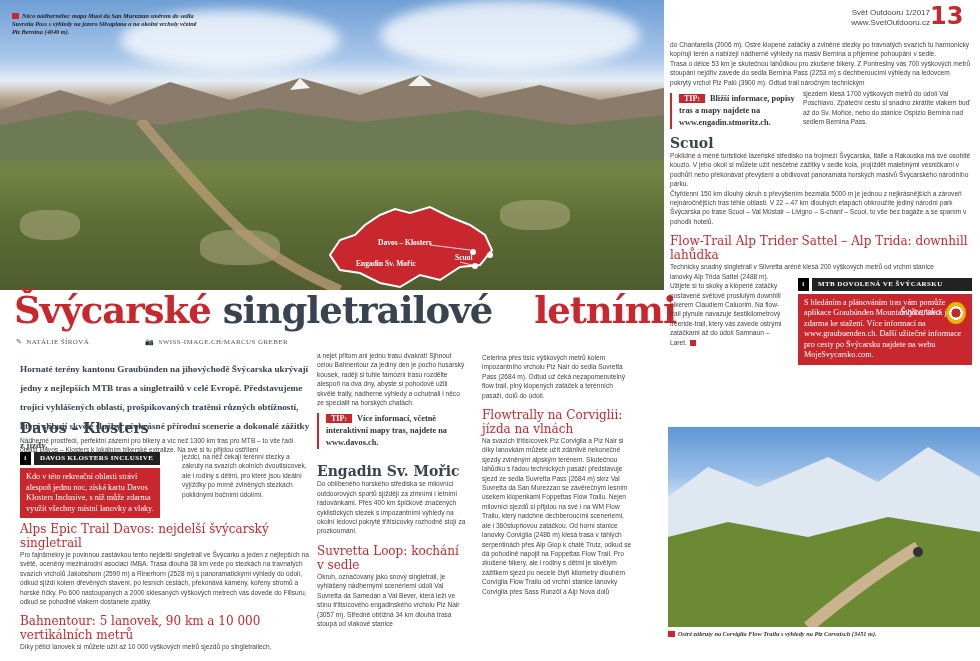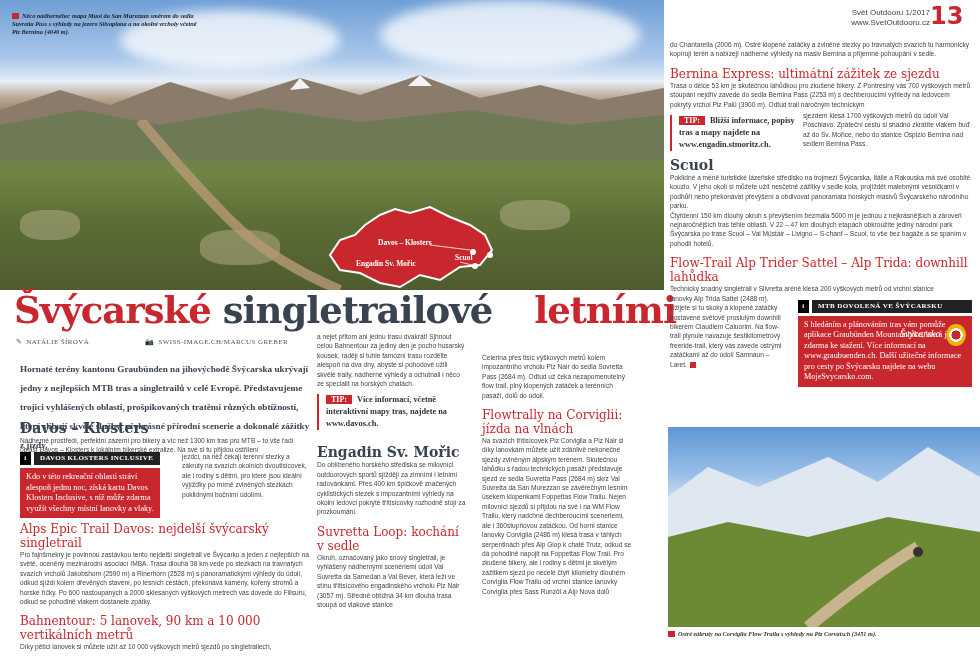--- a/index.html
+++ b/index.html
@@ -104,21 +104,21 @@
 <div class="abs" style="left:20px;top:522px;width:290px">
   <div class="h3">Alps Epic Trail Davos: nejdelší švýcarský singletrail</div>
   <div class="body">Pro fajnšmekry je povinnou zastávkou tento nejdelší singletrail ve Švýcarku a jeden z nejlepších na světě, oceněný mezinárodní asociací IMBA. Trasa dlouhá 38 km vede po stezkách na travnatých svazích vrcholů Jakobshorn (2590 m) a Rinerhorn (2528 m) s panoramatickými výhledy do údolí, odkud sjíždí kolem dřevěných stavení, po lesních cestách, překonává kamény, kořeny stromů a horské říčky. Po 600 nastoupaných a 2000 sklesaných výškových metrech vás dovede do Filisuru, odkud se pohodlně vlakem dostanete zpátky.</div>
 </div>
 
 <div class="abs" style="left:20px;top:614px;width:290px">
   <div class="h3">Bahnentour: 5 lanovek, 90 km a 10 000 vertikálních metrů</div>
   <div class="body">Díky pětici lanovek si můžete užít až 10 000 výškových metrů sjezdů po singletrailech,</div>
 </div>
 
-<div class="abs" style="left:317px;top:332px;width:150px">
+<div class="abs" style="left:317px;top:351px;width:150px">
   <div class="body">a nejet přitom ani jednu trasu dvakrát! Sjhnout celou Bahnentour za jediný den je pocho husarský kousek, raději si tuhle famózní trasu rozdělte alespoň na dva dny, abyste si pohodově užili skvělé traily, nádherné výhledy a ochutnali i něco ze specialit na horských chatách.</div>
   <div class="tip" style="margin-top:6px">
     <span class="tip-label">TIP:</span><span>Více informací, včetně interaktivní mapy tras, najdete na www.davos.ch.</span>
   </div>
   <div class="h2" style="margin-top:14px">Engadin Sv. Mořic</div>
   <div class="body">Do oblíbeného horského střediska se milovníci outdoorových sportů sjíždějí za zimními i letními radovánkami. Přes 400 km špičkově značených cyklistických stezek s impozantními výhledy na okolní ledovci pokryté třítisícovky rozhodně stojí za prozkoumání.</div>
   <div class="h3" style="margin-top:8px">Suvretta Loop: kochání v sedle</div>
   <div class="body">Okruh, označovaný jako snový singletrail, je vyhlášený nádhernými scenériemi údolí Val Suvretta da Samedan a Val Bever, která leží ve stínu třítisícového engadinského vrcholu Piz Nair (3057 m). Středně obtížná 34 km dlouhá trasa stoupá od vlakové stanice</div>
 </div>
 
@@ -129,21 +129,20 @@
 </div>
 
 <div class="abs header-right">
   <div>Svět Outdooru 1/2017</div>
   <div>www.SvetOutdooru.cz</div>
 </div>
 <div class="abs pagenum">13</div>
 
 <div class="abs" style="left:670px;top:40px;width:302px">
   <div class="body">do Chantarella (2006 m). Ostré klopené zatáčky a zvlněné stezky po travnatých svazích tu harmonicky kopírují terén a nabízejí nádherné výhledy na masiv Bernina a příjemné pohoupání v sedle.</div>
-  <div class="h3" style="margin-top:8px">Bernina Express: ultimátní zážitek ze sjezdu</div>
   <div class="body">Trasa o délce 53 km je skutečnou lahůdkou pro zkušené bikery. Z Pontresiny vás 700 výškových metrů stoupání nejdřív zavede do sedla Bernina Pass (2253 m) s dechberoucími výhledy na ledovcem pokrytý vrchol Piz Palü (3900 m). Odtud trail náročným technickým</div>
   <div style="display:flex;gap:8px;margin-top:2px">
     <div class="tip" style="width:125px;margin-top:4px">
       <span class="tip-label">TIP:</span><span>Bližší informace, popisy tras a mapy najdete na www.engadin.stmoritz.ch.</span>
     </div>
     <div class="body" style="flex:1">sjezdem klesá 1700 výškových metrů do údolí Val Poschiavo. Zpáteční cestu si snadno zkrátíte vlakem buď až do Sv. Mořice, nebo do stanice Ospizio Bernina nad sedlem Bernina Pass.</div>
   </div>
   <div class="h2" style="margin-top:6px">Scuol</div>
   <div class="body">Poklidné a méně turistické lázeňské středisko na trojmezí Švýcarska, Itálie a Rakouska má své osobité kouzlo. V jeho okolí si můžete užít nesčetné zážitky v sedle kola, projíždět malebnými vesničkami v podhůří nebo překonávat převýšení a obdivovat panoramata horských masivů Švýcarského národního parku.</div>
   <div class="body">Čtyřdenní 150 km dlouhý okruh s převýšením bezmála 5000 m je jednou z nejkrásnějších a zároveň nejnáročnějších tras téhle oblasti. V 22 – 47 km dlouhých etapách obkroužíte jediný národní park Švýcarska po trase Scuol – Val Müstair – Livigno – S-chanf – Scuol, to vše bez bagáže a se spaním v pohodlí hotelů.</div>

